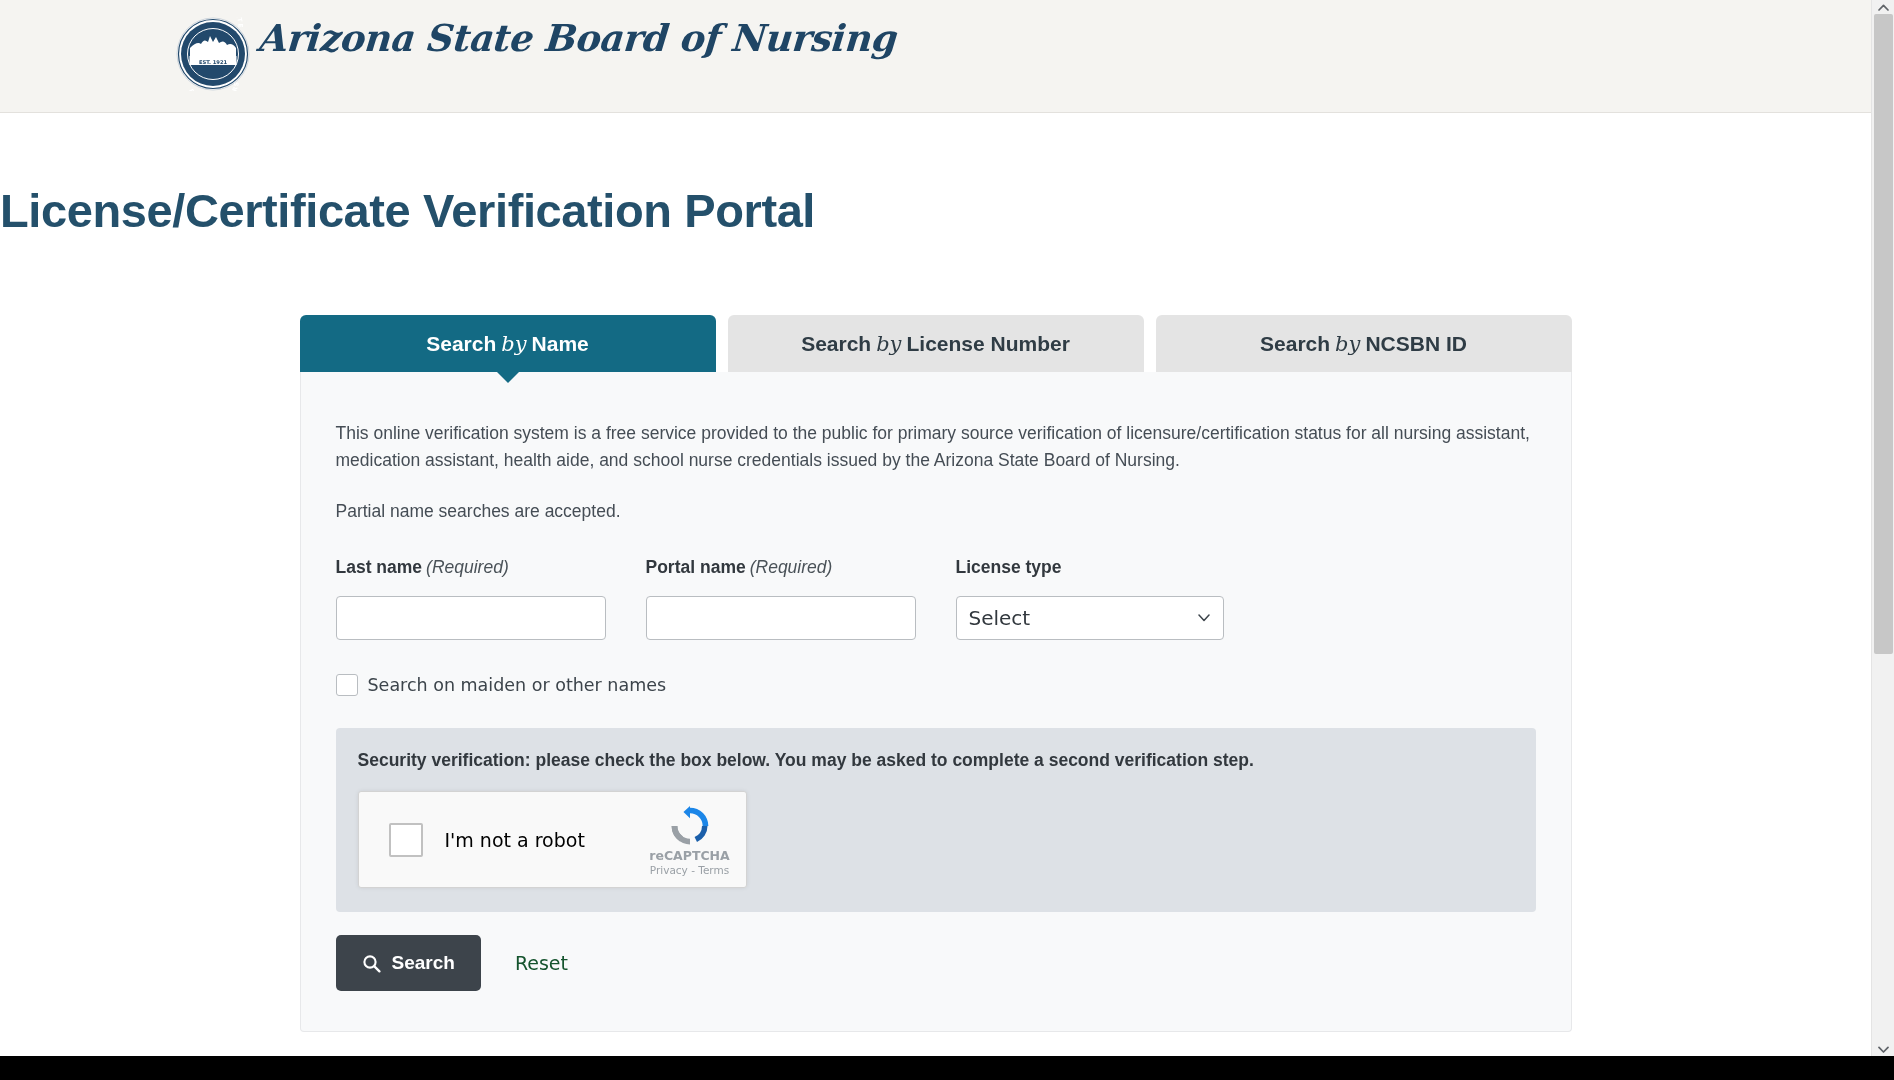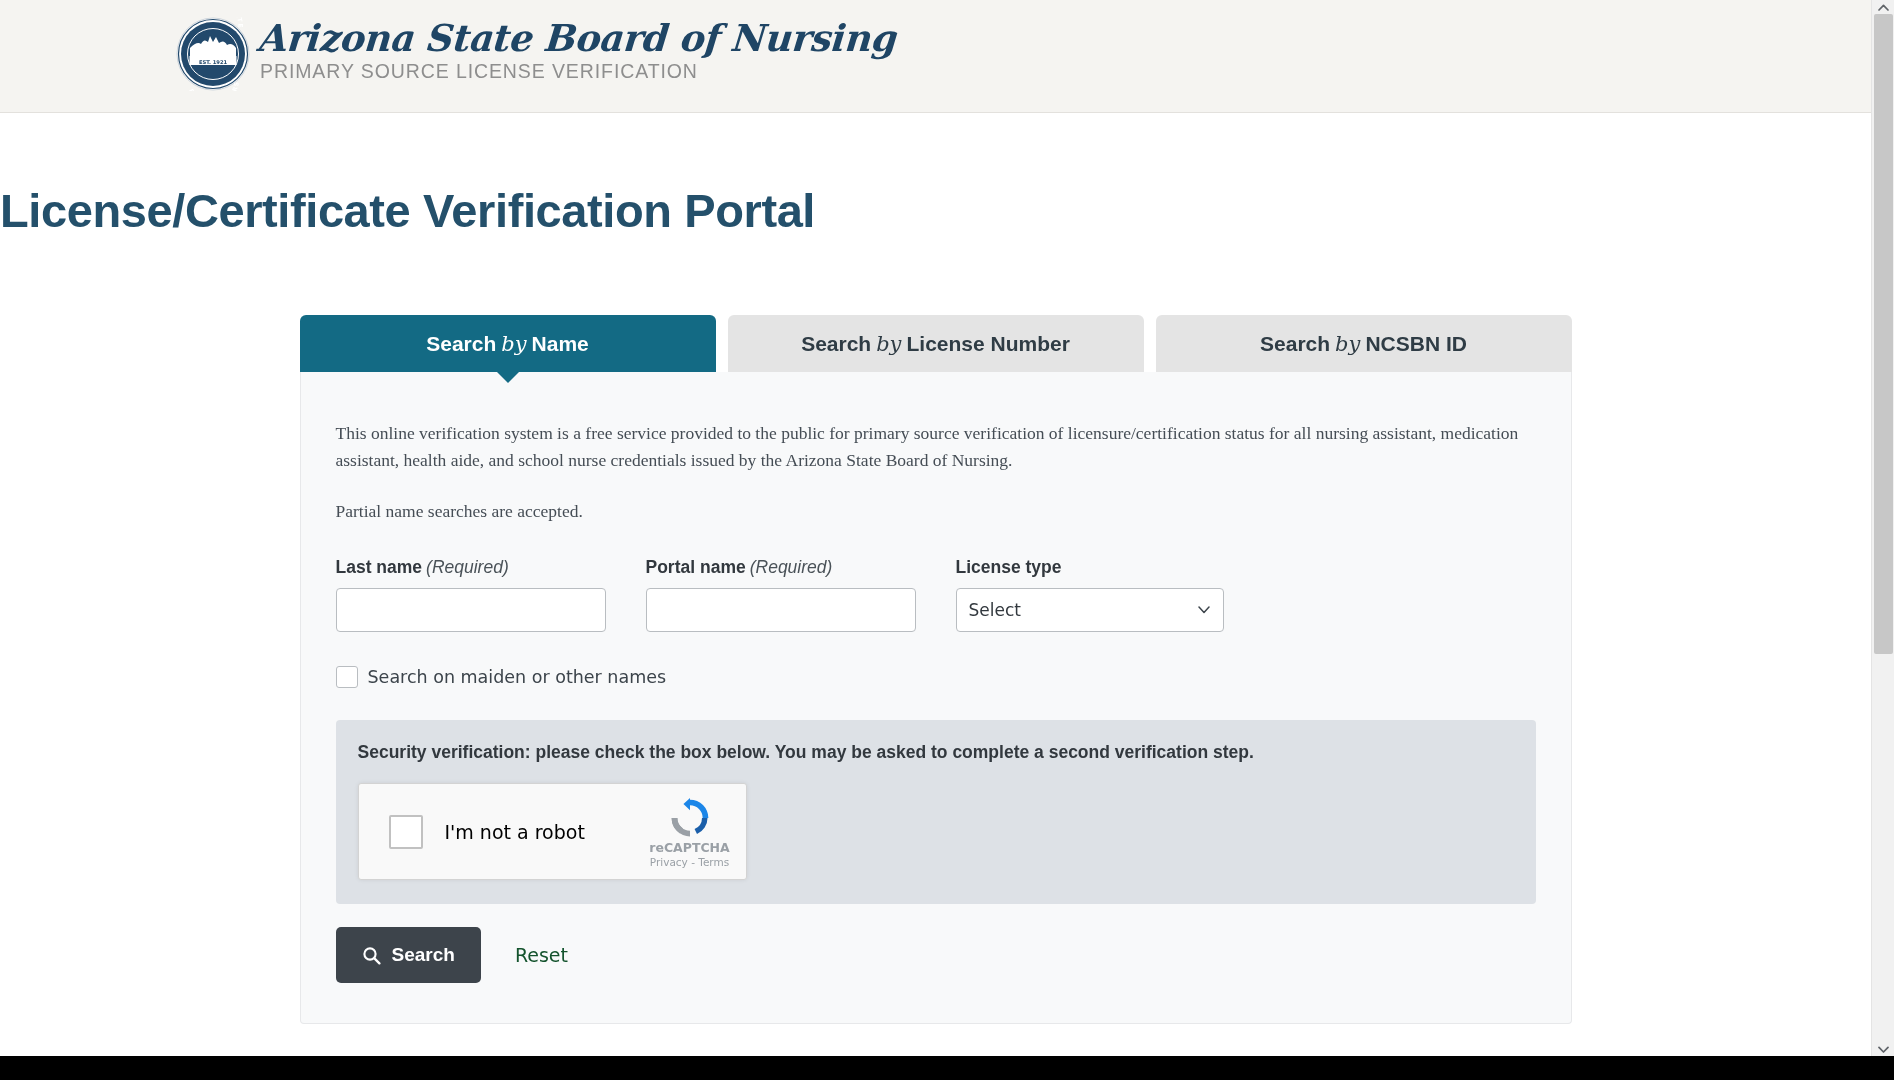--- a/index.html
+++ b/index.html
@@ -140,21 +140,21 @@
   #card {
     background: #f8f9fa;
     border: 1px solid #e7e8ea;
     border-top: none;
     border-radius: 0 0 4px 4px;
     padding: 48px 35px 40px 35px;
     min-height: 640px;
   }
 
   .intro-p {
-    font-family: Liberation Serif, serif;
+    font-family: Liberation Sans, sans-serif;
     font-size: 17.5px;
     line-height: 27px;
     color: #454d55;
     margin: 0 0 24px 0;
     max-width: 1195px;
   }
   .intro-p.second { margin-bottom: 32px; }
 
   
   #form-row {
@@ -162,21 +162,21 @@
     align-items: flex-start;
     gap: 40px;
     margin-bottom: 34px;
   }
   .field-group { display: flex; flex-direction: column; }
   .field-label {
     font-family: "Liberation Sans", sans-serif;
     font-size: 17.5px;
     font-weight: bold;
     color: #32383e;
-    margin-bottom: 10px;
+    margin-bottom: 18px;
     white-space: nowrap;
   }
   .field-label .req {
     font-weight: normal;
     font-style: italic;
     color: #4a5258;
     padding-left: 4px;
   }
   .text-input {
     width: 270px;
@@ -190,21 +190,21 @@
     padding: 0 12px;
     outline: none;
   }
   .select-input {
     width: 268px;
     height: 44px;
     border: 1px solid #b9bdc1;
     border-radius: 4px;
     background: #ffffff;
     font-family: "DejaVu Sans", sans-serif;
-    font-size: 17px;
+    font-size: 20px;
     color: #32383e;
     padding: 0 12px;
     outline: none;
     appearance: none;
     -webkit-appearance: none;
     cursor: pointer;
   }
   .select-wrap { position: relative; display: inline-block; }
   .select-caret {
     position: absolute;
@@ -379,21 +379,20 @@
               <textPath href="#ringtop" startOffset="17%">ARIZONA STATE</textPath>
             </text>
             <path id="ringbot" d="M 37 64.5 m -25.5 0 a 25.5 25.5 0 0 0 51 0" fill="none"></path>
             <text fill="#ffffff" font-family="'DejaVu Sans', sans-serif" font-size="6.1" font-weight="bold" letter-spacing="1.1">
               <textPath href="#ringbot" startOffset="11%">BOARD OF NURSING</textPath>
             </text>
           </svg>
         </div>
         <div id="brand-text">
           <div id="brand-title">Arizona State Board of Nursing</div>
-          <div id="brand-sub">PRIMARY SOURCE LICENSE VERIFICATION</div>
         </div>
       </div>
     </div>
 
     <h1 id="page-title">License/Certificate Verification Portal</h1>
 
     <div id="content-wrap">
 
       <div id="tabs">
         <div class="tab active">

